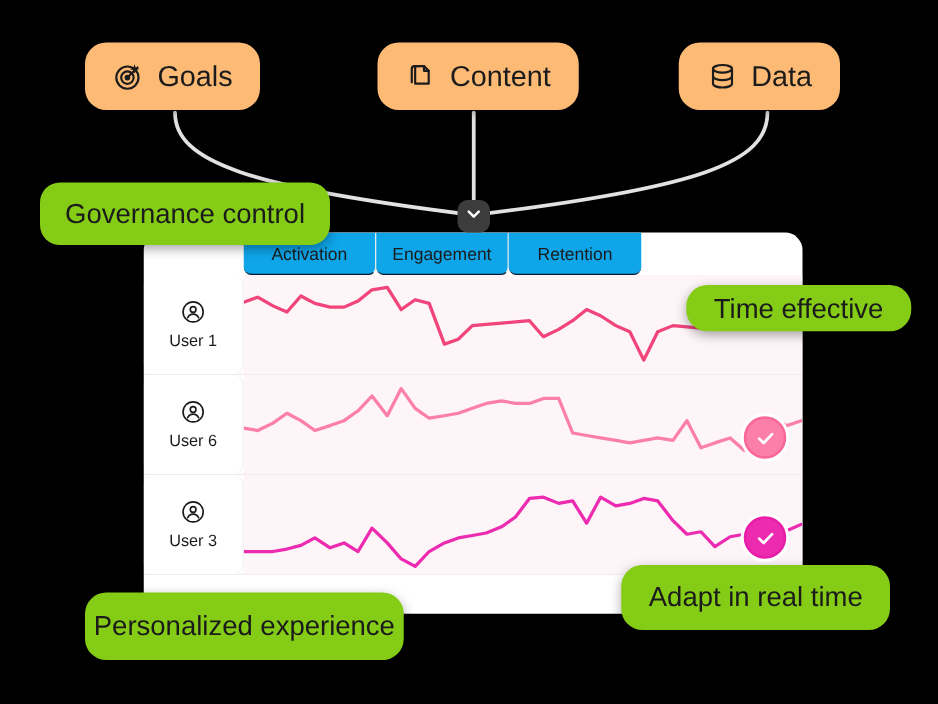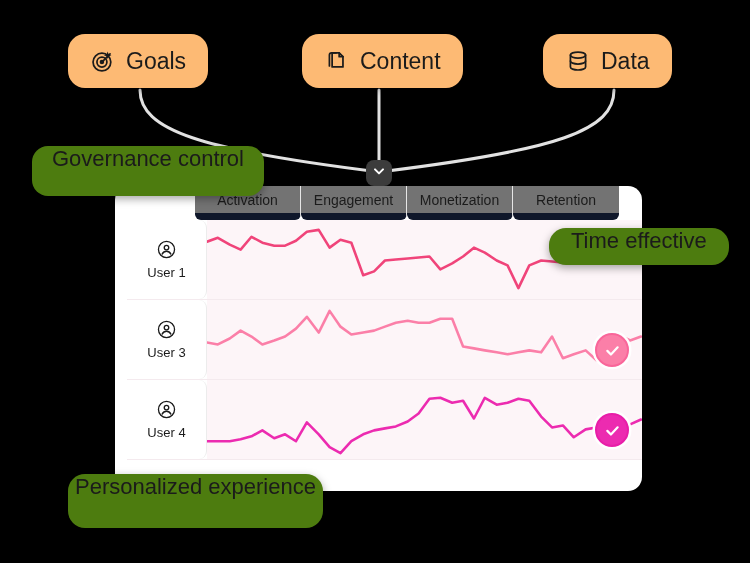--- a/index.html
+++ b/index.html
@@ -60,24 +60,24 @@
   }
 
   .pill-ico svg { display: block; }
 
   #pill-goals   { left: 68px;  top: 34px; }
   #pill-content { left: 302px; top: 34px; }
   #pill-data    { left: 543px; top: 34px; }
 
   .pill-label {
     position: absolute;
-    background: #4d7c0f;
+    background: #84cc16;
     border-radius: 16px;
     display: flex;
-    align-items: flex-start;
+    align-items: center;
     color: #1b1b1b;
     box-shadow: 0 3px 9px rgba(0,0,0,0.35);
     white-space: nowrap;
     z-index: 8;
   }
 
   #lbl-governance {
     left: 32px; top: 146px;
     height: 50px; padding: 0 20px;
     font-size: 22px;
@@ -135,39 +135,38 @@
     left: 0; top: 0;
     height: 34px;
     width: 100%;
     display: flex;
     padding-left: 80px;
   }
 
   .tab {
     height: 34px;
     min-width: 106px;
-    background: #737373;
+    background: #0ea5e9;
     border-right: 1px solid #e6e6e6;
-    border-bottom: 7px solid #0f172a;
+    border-bottom: 1px solid #0f172a;
     display: flex;
     align-items: center;
     justify-content: center;
     font-size: 14px;
     color: #1b1b1b;
     border-radius: 0 0 6px 6px;
   }
   .tab:last-child { border-right: none; }
 
   .rows {
     position: absolute;
     left: 0;
     top: 34px;
     right: 0;
     bottom: 0;
-    margin-left: 12px;
   }
 
   .row {
     position: relative;
     height: 80px;
     display: flex;
     border-bottom: 1px solid #f4eaee;
   }
 
   .row-user {
@@ -280,23 +279,20 @@
   </div>
 
   <div class="panel">
 
     <div class="tabs">
       <div class="tab">
         <span>Activation</span>
       </div>
       <div class="tab">
         <span>Engagement</span>
-      </div>
-      <div class="tab">
-        <span>Monetization</span>
       </div>
       <div class="tab">
         <span>Retention</span>
       </div>
     </div>
 
     <div class="rows">
 
       <div class="row">
         <div class="row-user">
@@ -318,39 +314,39 @@
 
       <div class="row">
         <div class="row-user">
           <span class="avatar">
             <svg width="21" height="21" viewBox="0 0 24 24" fill="none" stroke="#1b1b1b" stroke-width="1.5" stroke-linecap="round" stroke-linejoin="round">
               <circle cx="12" cy="12" r="9.2"></circle>
               <circle cx="12" cy="9.8" r="2.6"></circle>
               <path d="M7 17.3 C8.1 15 9.9 14 12 14 C14.1 14 15.9 15 17 17.3"></path>
             </svg>
           </span>
-          <span class="uname">User 3</span>
+          <span class="uname">User 6</span>
         </div>
         <div class="row-chart">
           <svg viewBox="0 0 440 80" preserveAspectRatio="none" xmlns="http://www.w3.org/2000/svg">
             <polyline fill="none" stroke="#fb7fa8" stroke-width="2.6" stroke-linejoin="round" stroke-linecap="round" points="0,43 11,45 23,39 34,31 45,37 56,45 68,41 79,37 90,29 101,17 113,33 124,11 135,27 146,35 158,33 169,31 180,27 191,23 203,21 214,23 225,23 236,19 248,19 259,47 270,49 281,51 293,53 304,55 315,53 326,51 338,53 349,37 360,59 371,55 383,51 394,61 405,39 416,35 428,41 439,37"></polyline>
           </svg>
         </div>
       </div>
 
       <div class="row">
         <div class="row-user">
           <span class="avatar">
             <svg width="21" height="21" viewBox="0 0 24 24" fill="none" stroke="#1b1b1b" stroke-width="1.5" stroke-linecap="round" stroke-linejoin="round">
               <circle cx="12" cy="12" r="9.2"></circle>
               <circle cx="12" cy="9.8" r="2.6"></circle>
               <path d="M7 17.3 C8.1 15 9.9 14 12 14 C14.1 14 15.9 15 17 17.3"></path>
             </svg>
           </span>
-          <span class="uname">User 4</span>
+          <span class="uname">User 3</span>
         </div>
         <div class="row-chart">
           <svg viewBox="0 0 440 80" preserveAspectRatio="none" xmlns="http://www.w3.org/2000/svg">
             <polyline fill="none" stroke="#ec2bb0" stroke-width="2.6" stroke-linejoin="round" stroke-linecap="round" points="0,62 11,62 23,62 34,60 45,57 56,51 68,59 79,55 90,62 101,43 113,55 124,68 135,74 146,62 158,55 169,51 180,49 191,47 203,42 214,34 225,19 236,18 248,23 259,21 270,39 281,18 293,25 304,23 315,19 326,21 338,37 349,48 360,46 371,58 383,50 394,48 405,52 416,50 428,45 439,40"></polyline>
           </svg>
         </div>
       </div>
 
     </div>
   </div>
@@ -372,18 +368,21 @@
   </div>
 
   <div class="pill-label" id="lbl-governance">
     <span>Governance control</span>
   </div>
 
   <div class="pill-label" id="lbl-time">
     <span>Time effective</span>
   </div>
 
+  <div class="pill-label" id="lbl-adapt">
+    <span>Adapt in real time</span>
+  </div>
 
   <div class="pill-label" id="lbl-personal">
     <span>Personalized experience</span>
   </div>
 
 </div>
 
 </body></html>

